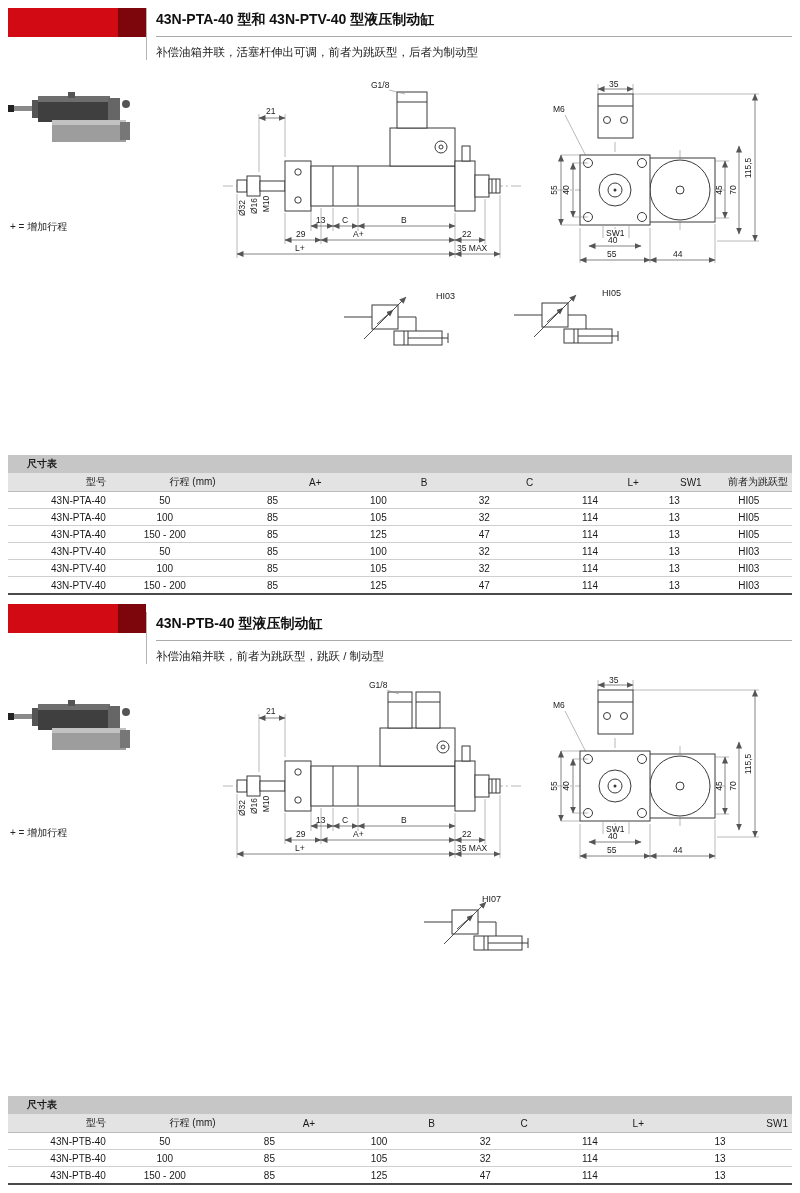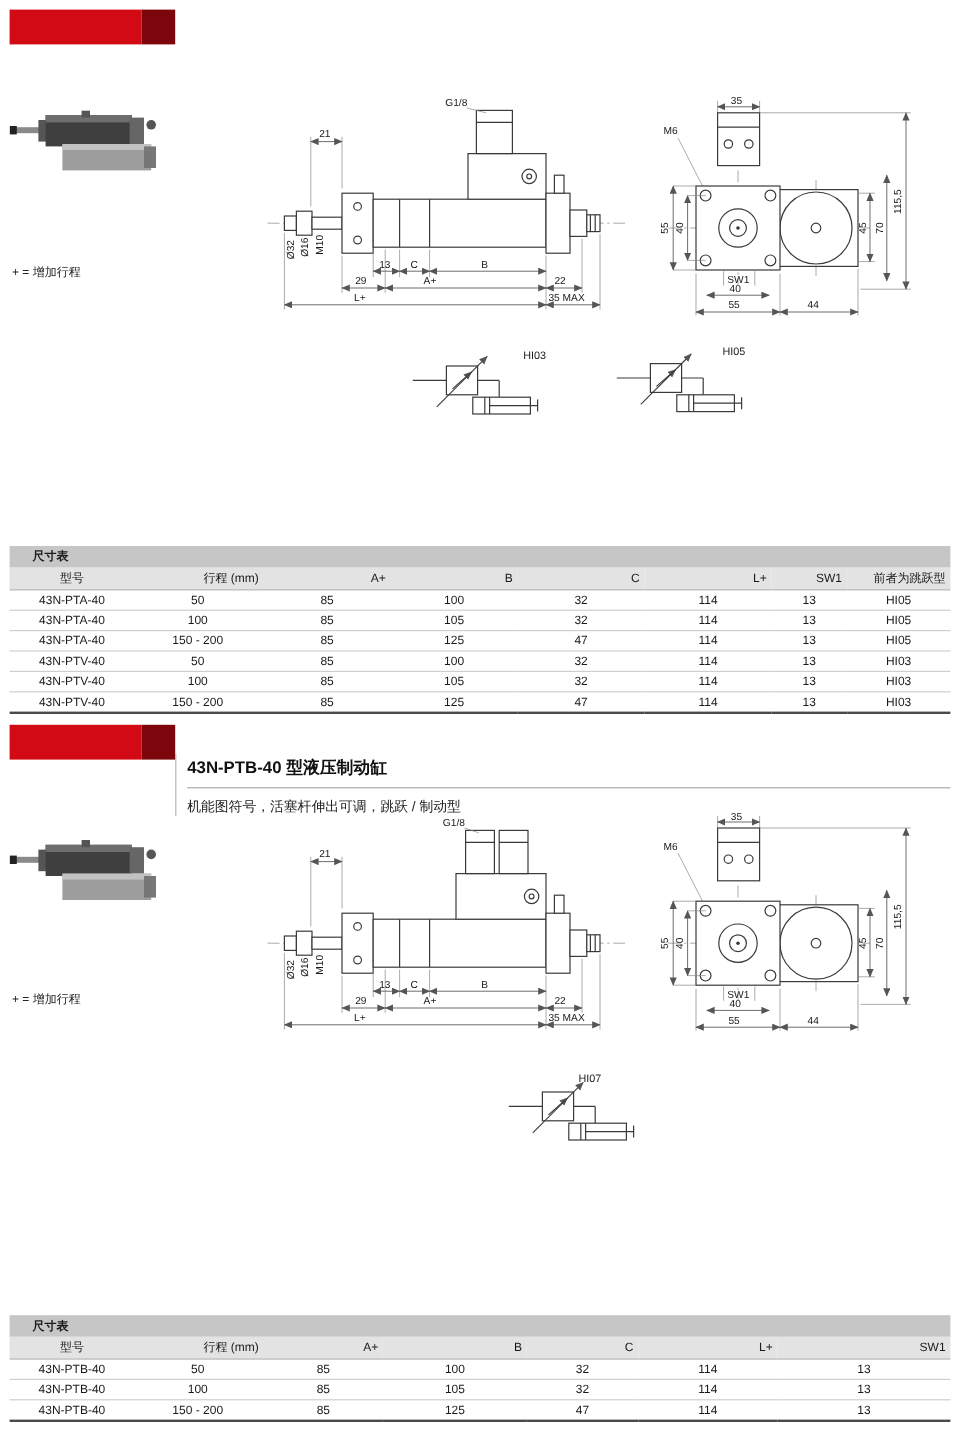--- a/index.html
+++ b/index.html
@@ -27,21 +27,21 @@
   .dim1{ stroke:#3a3a3a; stroke-width:0.9; fill:none; }
   .dimtext { font-size:8.5px; fill:#1a1a1a; }
   .symtext { font-size:9px; fill:#1a1a1a; }
 
   
   .table-block { position:absolute; left:8px; width:784px; }
   .tcaption { background:#c6c6c6; font-size:10px; font-weight:bold; padding:2px 19px; color:#1a1a1a; }
   .dimtable { width:100%; border-collapse:collapse; font-size:10px; border-bottom:2px solid #4a4a4a; }
   .dimtable th { background:#e3e3e3; font-weight:normal; padding:2px 4px; text-align:right; border-bottom:1px solid #bbb; }
   .dimtable td { text-align:center; padding:2.5px 4px; border-bottom:1px solid #cfcfcf; }
-  .dimtable th:first-child, .dimtable td:first-child { text-align:center; padding-left:6px; }
+  .dimtable th:first-child, .dimtable td:first-child { text-align:right; padding-left:6px; }
   .dimtable td:first-child { font-weight:normal; }
   .t8 th:nth-child(1){width:13%;} .t8 th:nth-child(2){width:14%;}
   .t8 th:nth-child(3),.t8 th:nth-child(4),.t8 th:nth-child(5),.t8 th:nth-child(6){width:13.5%;}
   .t8 th:nth-child(7){width:8%;} .t8 th:nth-child(8){width:11%;}
   .t7 th:nth-child(1){width:13%;} .t7 th:nth-child(2){width:14%;}
 </style>
 </head>
 <body>
 
 <div class="page">
@@ -50,20 +50,24 @@
     <defs>
       <marker id="aw" markerWidth="8" markerHeight="8" refX="6.5" refY="3" orient="auto-start-reverse" markerUnits="userSpaceOnUse">
         <path d="M0,0 L7,3 L0,6 Z" fill="#555"></path>
       </marker>
     </defs>
   </svg>
 
   <div class="badge" style="top:8px">
     <div class="badge-red"></div>
     <div class="badge-dark"></div>
+  </div>
+  <div class="sec-head" style="top:8px">
+    <div class="sec-title">43N-PTA-40 型和 43N-PTV-40 型液压制动缸</div>
+    <div class="sec-sub">补偿油箱并联，活塞杆伸出可调，前者为跳跃型，后者为制动型</div>
   </div>
 
   <svg class="abs" style="left:8px;top:92px" width="128" height="56" viewBox="0 0 128 56">
     <rect x="2" y="14" width="24" height="5" fill="#8a8a8a"></rect>
     <rect x="0" y="13" width="6" height="7" fill="#222"></rect>
     <rect x="24" y="8" width="8" height="18" fill="#555"></rect>
     <rect x="30" y="4" width="72" height="26" fill="#3f3f3f"></rect>
     <rect x="30" y="4" width="72" height="6" fill="#6e6e6e"></rect>
     <rect x="60" y="0" width="7" height="6" fill="#555"></rect>
     <rect x="100" y="6" width="12" height="22" fill="#666"></rect>
@@ -297,23 +301,23 @@
             <td>HI03</td>
           </tr>
         </tbody>
     </table>
   </div>
 
   <div class="badge" style="top:604px">
     <div class="badge-red"></div>
     <div class="badge-dark"></div>
   </div>
-  <div class="sec-head" style="top:628px">
+  <div class="sec-head" style="top:612px">
     <div class="sec-title">43N-PTB-40 型液压制动缸</div>
-    <div class="sec-sub">机能图符号，活塞杆伸出可调，跳跃 / 制动型</div>
+    <div class="sec-sub">补偿油箱并联，前者为跳跃型，跳跃 / 制动型</div>
   </div>
 
   <svg class="abs" style="left:8px;top:698px" width="128" height="60" viewBox="0 0 128 60">
     <rect x="2" y="16" width="24" height="5" fill="#8a8a8a"></rect>
     <rect x="0" y="15" width="6" height="7" fill="#222"></rect>
     <rect x="24" y="10" width="8" height="18" fill="#555"></rect>
     <rect x="30" y="6" width="72" height="26" fill="#3f3f3f"></rect>
     <rect x="30" y="6" width="72" height="6" fill="#6e6e6e"></rect>
     <rect x="60" y="2" width="7" height="6" fill="#555"></rect>
     <rect x="100" y="8" width="12" height="22" fill="#666"></rect>

